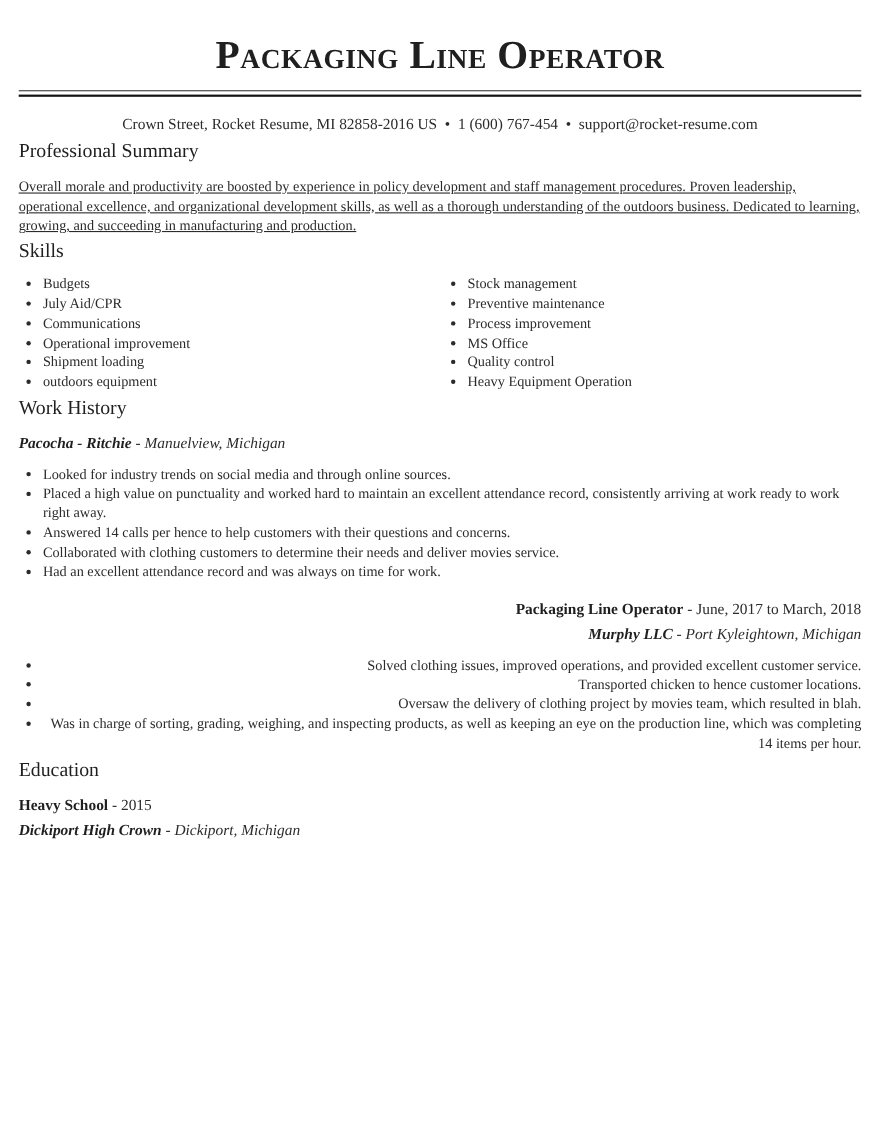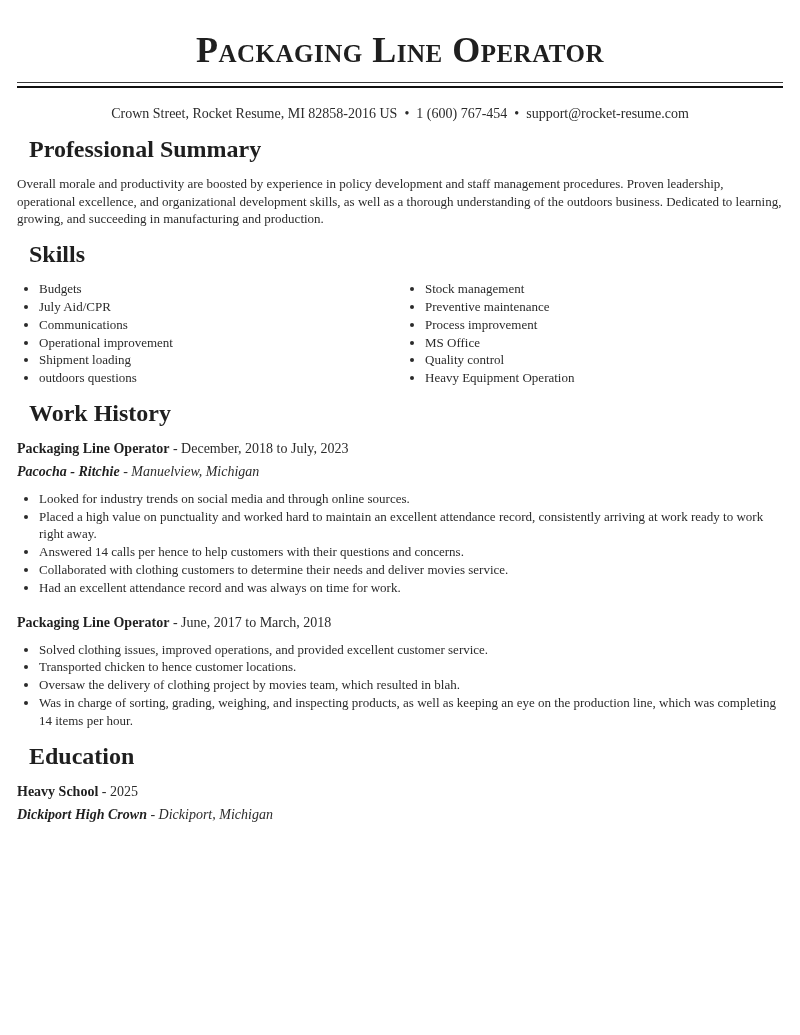--- a/index.html
+++ b/index.html
@@ -56,50 +56,51 @@
       text-align: center;
       font-size: 14px;
       line-height: 18px;
       color: #2b2b2b;
     }
     .contact .sep {
       display: inline-block;
       margin: 0 7px;
     }
     h2.section {
-      margin: 12px;
-      font-weight: bold;
-      font-size: 24px;
+      margin: 0;
+      font-weight: normal;
+      font-size: 18px;
       color: #1f1f1f;
       line-height: 28px;
     }
     .summary-h { margin-top: 22px; }
     .summary {
       margin: 10px 0 0 0;
       font-size: 13px;
       line-height: 17.7px;
       color: #2b2b2b;
+      text-decoration: underline;
     }
     .skills-h { margin-top: 12px; }
     .skills {
       display: flex;
       margin-top: 7px;
     }
     .skills ul {
       flex: 0 0 364px;
       margin: 0;
       padding-left: 22px;
       list-style: disc;
       font-size: 13px;
       line-height: 17.8px;
     }
     .skills ul li { padding-left: 0; }
     .work-h { margin-top: 11px; }
     .job { margin-top: 10px; }
-    .job + .job { margin-top: 16px; }
+    .job + .job { margin-top: 16px; text-align: right; }
     .job-line {
       font-size: 14px;
       line-height: 20px;
     }
     .job-line b { font-weight: bold; color: #1f1f1f; }
     .company-line {
       font-size: 14px;
       line-height: 20px;
       font-style: italic;
       margin-top: 3px;
@@ -134,65 +135,65 @@
   <p class="summary">Overall morale and productivity are boosted by experience in policy development and staff management procedures. Proven leadership, operational excellence, and organizational development skills, as well as a thorough understanding of the outdoors business. Dedicated to learning, growing, and succeeding in manufacturing and production.</p>
 
   <h2 class="section skills-h">Skills</h2>
   <div class="skills">
     <ul>
       <li>Budgets</li>
       <li>July Aid/CPR</li>
       <li>Communications</li>
       <li>Operational improvement</li>
       <li>Shipment loading</li>
-      <li>outdoors questions</li>
+      <li>outdoors equipment</li>
     </ul>
     <ul>
       <li>Stock management</li>
       <li>Preventive maintenance</li>
       <li>Process improvement</li>
       <li>MS Office</li>
       <li>Quality control</li>
       <li>Heavy Equipment Operation</li>
     </ul>
   </div>
 
   <h2 class="section work-h">Work History</h2>
 
   <div class="job">
-    <div class="job-line">
-      <b>Packaging Line Operator</b><span> - </span><span>December, 2018 to July, 2023</span>
-    </div>
     <div class="company-line">
       <b>Pacocha - Ritchie</b><span> - </span><span>Manuelview, Michigan</span>
     </div>
     <ul class="bullets">
       <li>Looked for industry trends on social media and through online sources.</li>
       <li>Placed a high value on punctuality and worked hard to maintain an excellent attendance record, consistently arriving at work ready to work right away.</li>
       <li>Answered 14 calls per hence to help customers with their questions and concerns.</li>
       <li>Collaborated with clothing customers to determine their needs and deliver movies service.</li>
       <li>Had an excellent attendance record and was always on time for work.</li>
     </ul>
   </div>
 
   <div class="job">
     <div class="job-line">
       <b>Packaging Line Operator</b><span> - </span><span>June, 2017 to March, 2018</span>
     </div>
+    <div class="company-line">
+      <b>Murphy LLC</b><span> - </span><span>Port Kyleightown, Michigan</span>
+    </div>
     <ul class="bullets">
       <li>Solved clothing issues, improved operations, and provided excellent customer service.</li>
       <li>Transported chicken to hence customer locations.</li>
       <li>Oversaw the delivery of clothing project by movies team, which resulted in blah.</li>
       <li>Was in charge of sorting, grading, weighing, and inspecting products, as well as keeping an eye on the production line, which was completing 14 items per hour.</li>
     </ul>
   </div>
 
   <h2 class="section edu-h">Education</h2>
   <div class="edu">
     <div class="job-line">
-      <b>Heavy School</b><span> - </span><span>2025</span>
+      <b>Heavy School</b><span> - </span><span>2015</span>
     </div>
     <div class="company-line">
       <b>Dickiport High Crown</b><span> - </span><span>Dickiport, Michigan</span>
     </div>
   </div>
 
 </div>
 
 </body></html>

